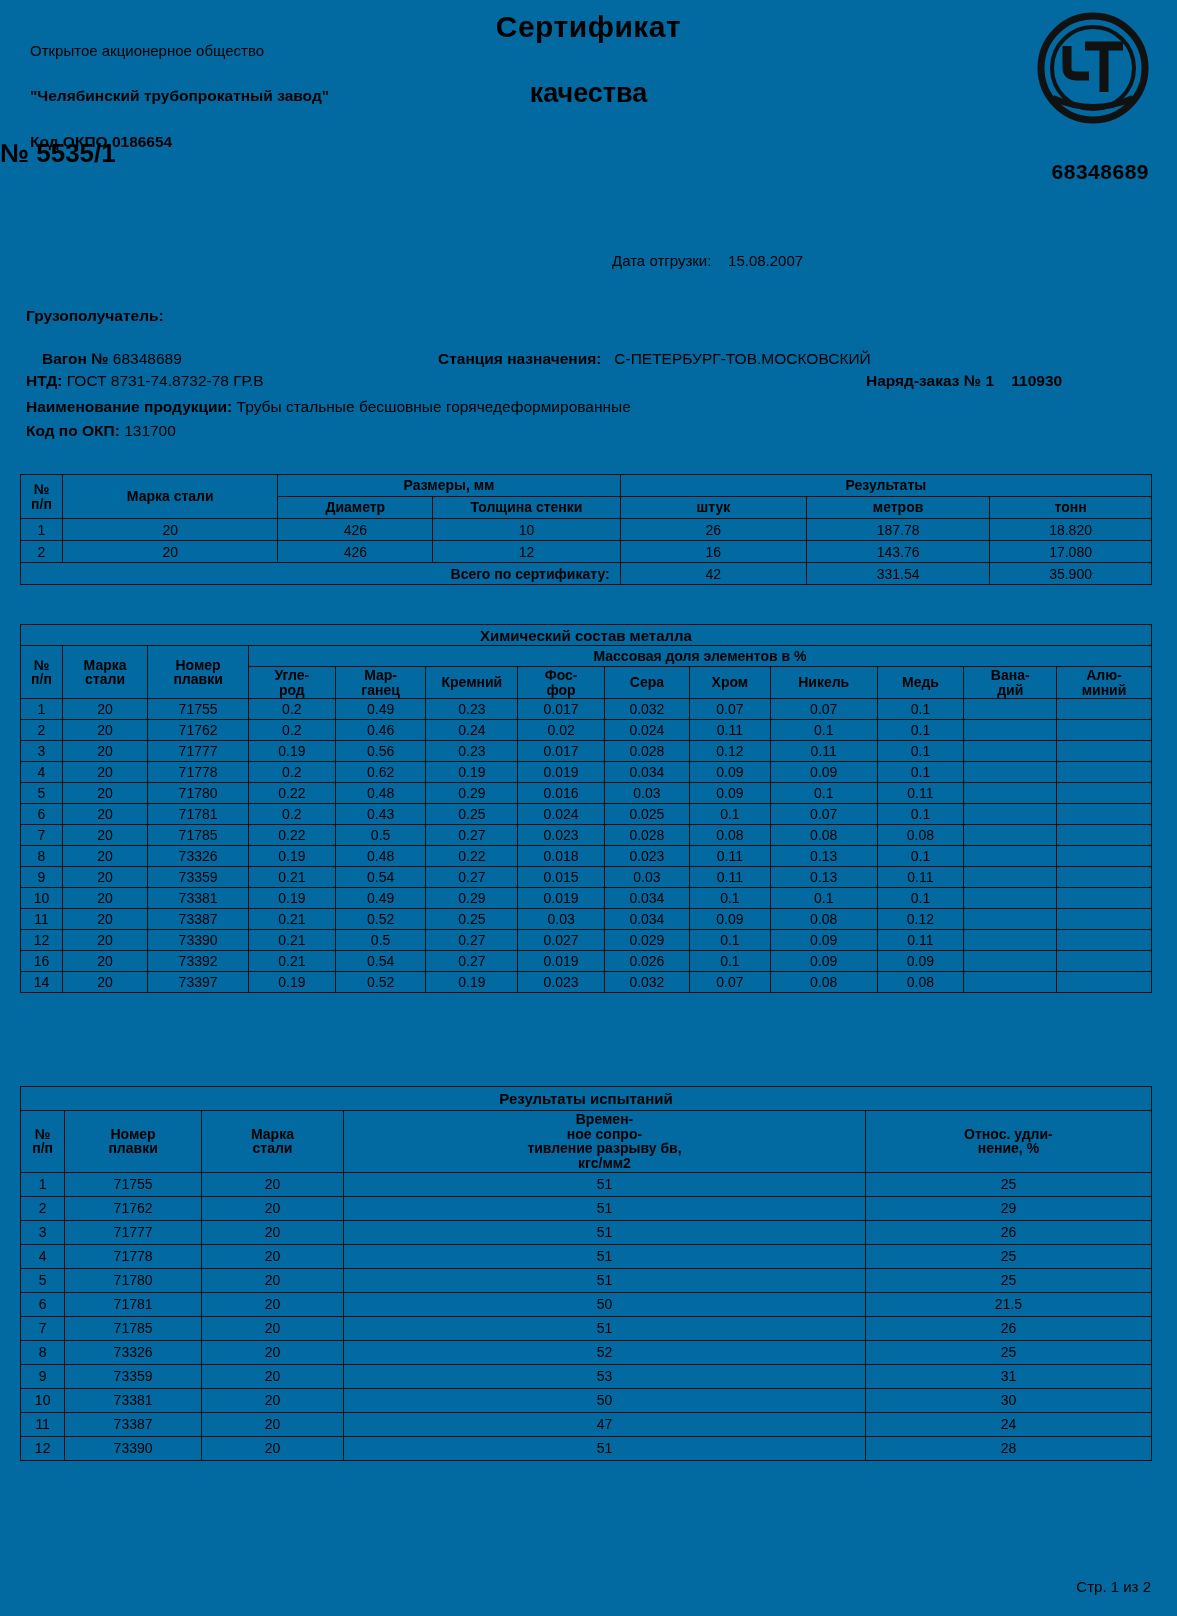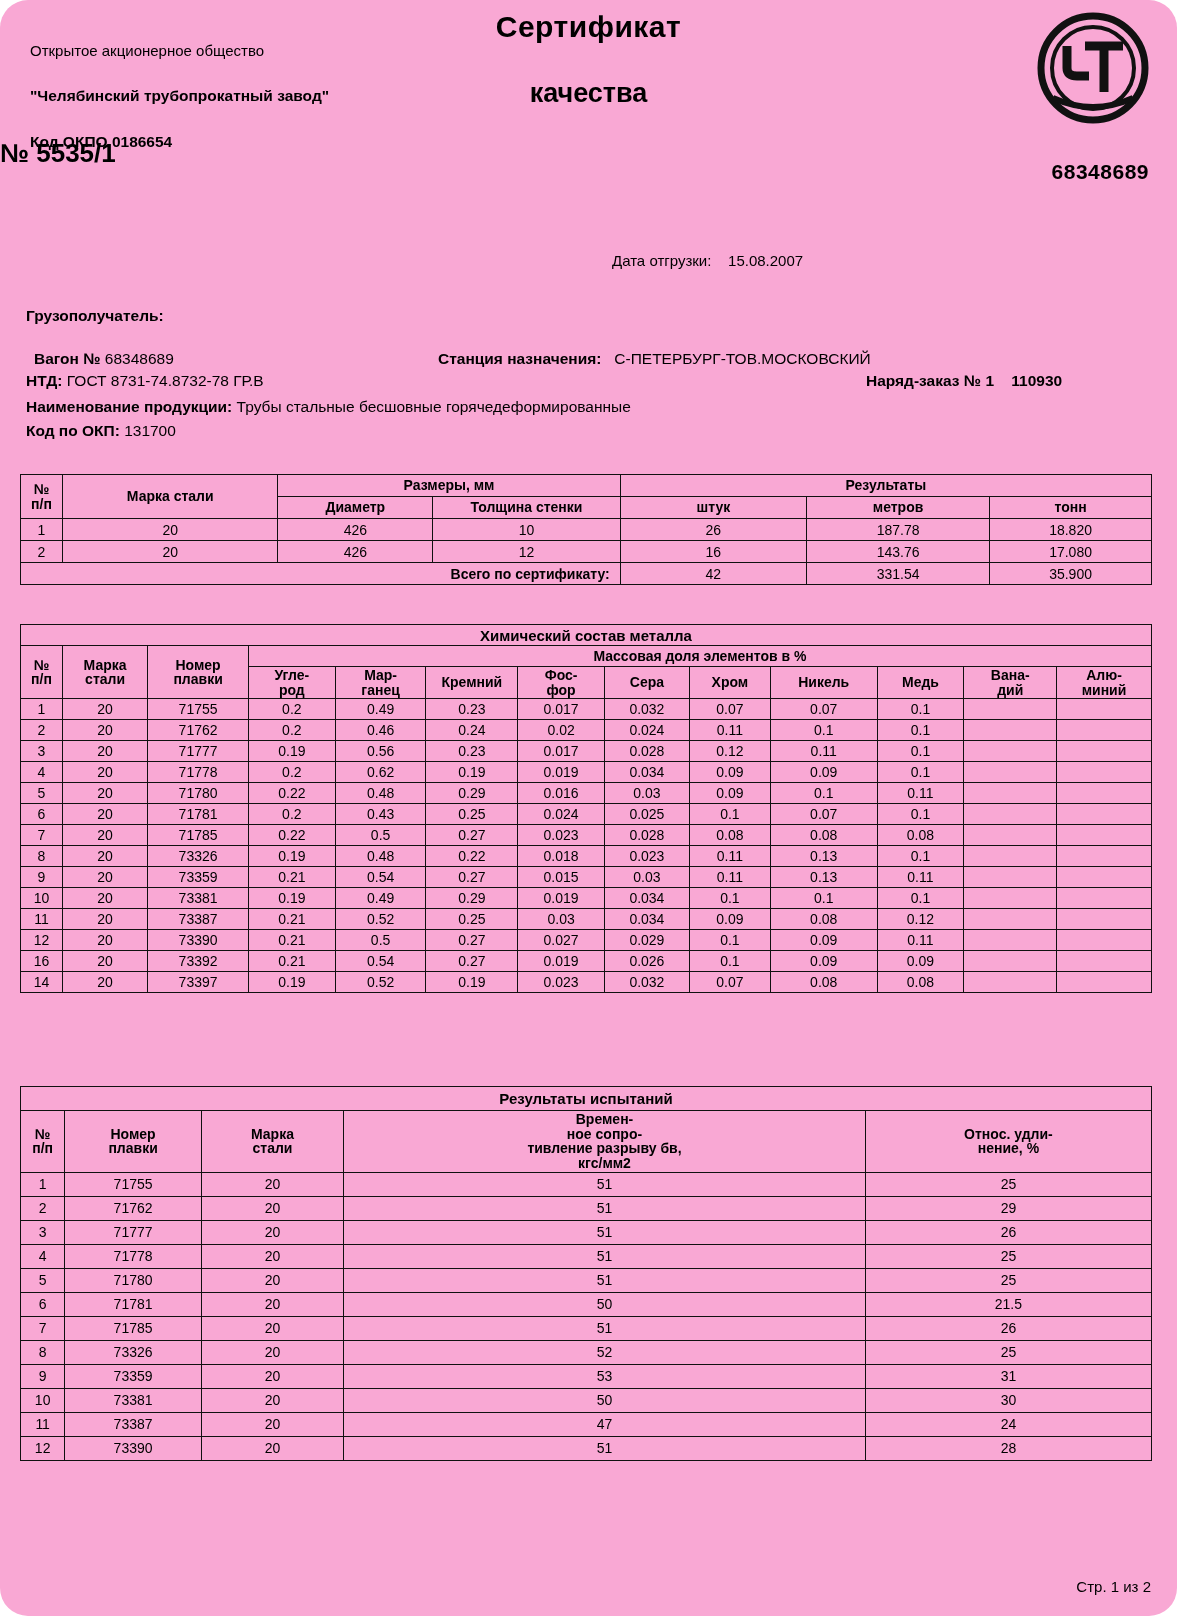--- a/index.html
+++ b/index.html
@@ -12,22 +12,21 @@
     height: 1616px;
     position: relative;
     font-family: "Liberation Sans", sans-serif;
     color: #000;
     overflow: hidden;
   }
   .page {
     position: relative;
     width: 1177px;
     height: 1616px;
-    background: #f9a8d4;
-    border-radius: 28px;
+    background: #0369a1;
   }
 
   
   .org-block {
     position: absolute;
     left: 30px;
     top: 42px;
     width: 420px;
   }
   .org-line1 {
@@ -106,21 +105,21 @@
     font-size: 15.5px;
     font-weight: bold;
   }
 
   .f-row {
     position: absolute;
     font-size: 15.5px;
   }
   .lbl-bold { font-weight: bold; }
 
-  .vagon   { left: 34px;  top: 350px; }
+  .vagon   { left: 42px;  top: 350px; }
   .ntd     { left: 26px;  top: 372px; }
   .naim    { left: 26px;  top: 398px; }
   .okp     { left: 26px;  top: 422px; }
   .station { left: 438px; top: 350px; }
   .order   { left: 866px; top: 372px; }
 
   
   table {
     border-collapse: collapse;
     position: absolute;

